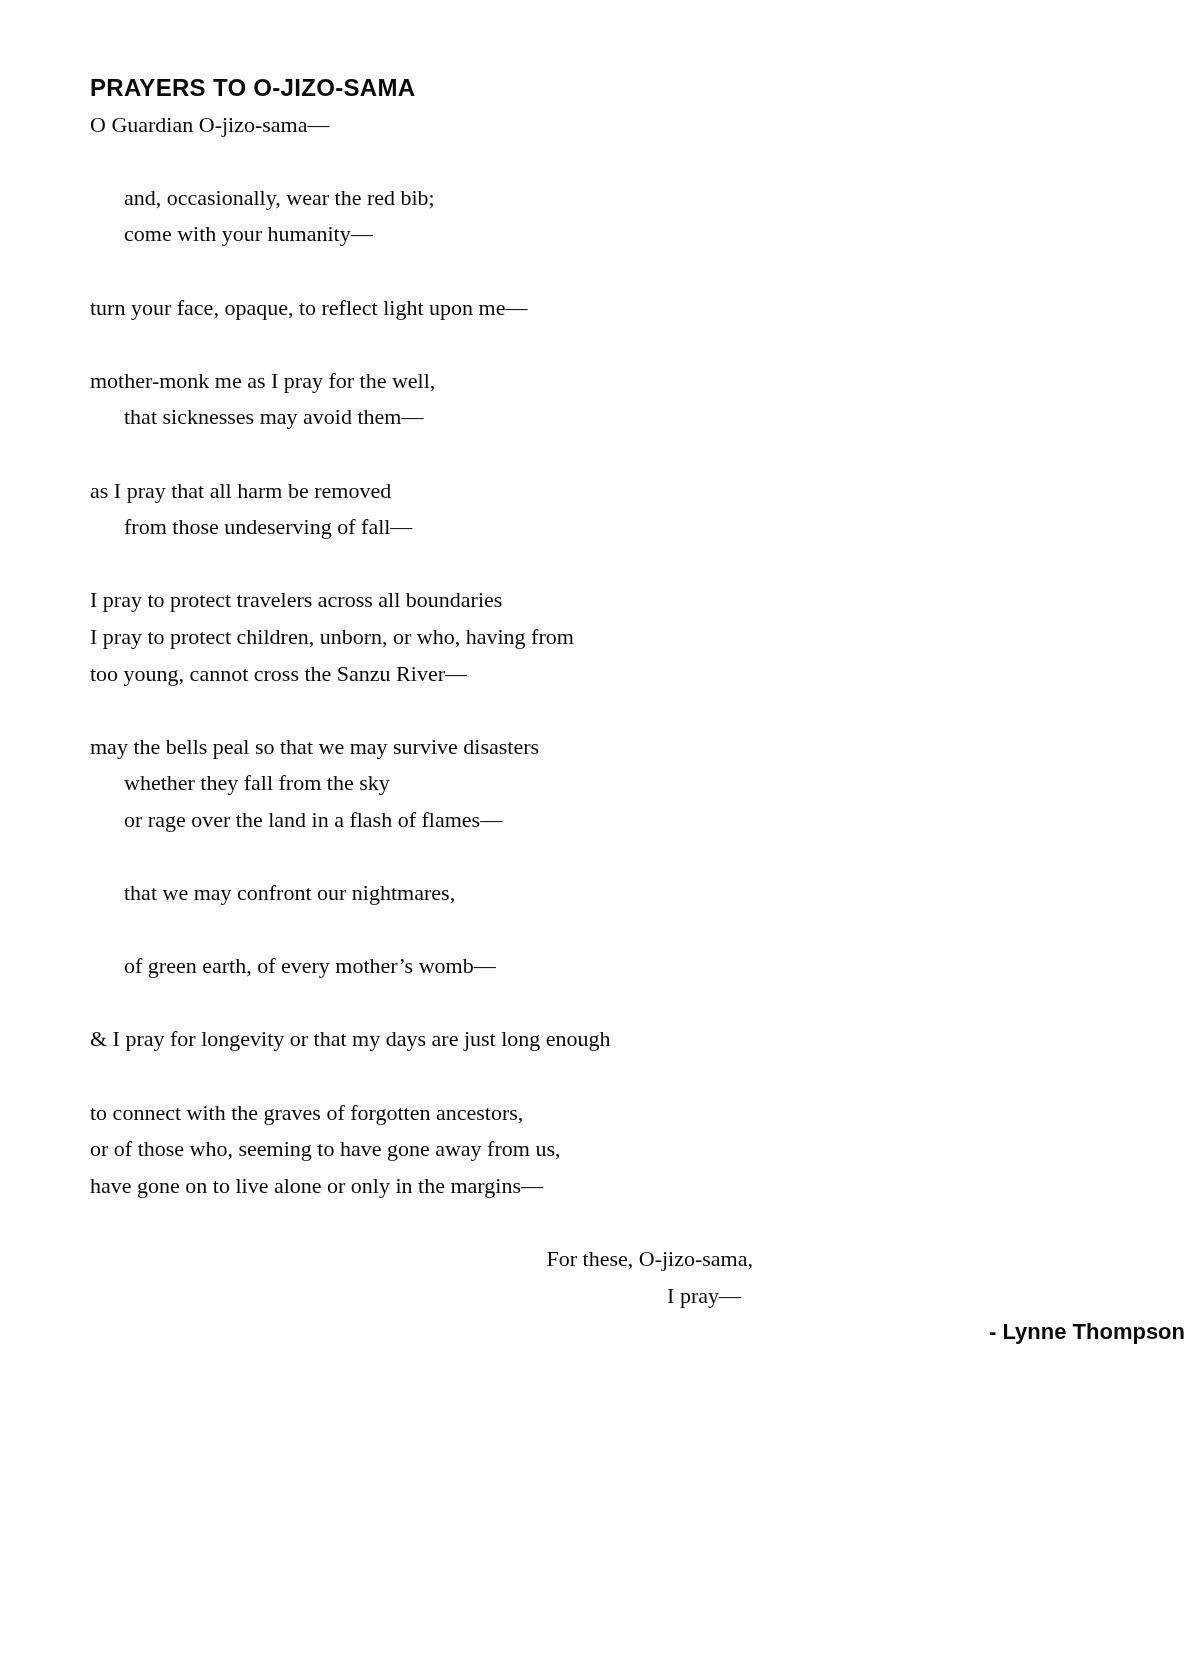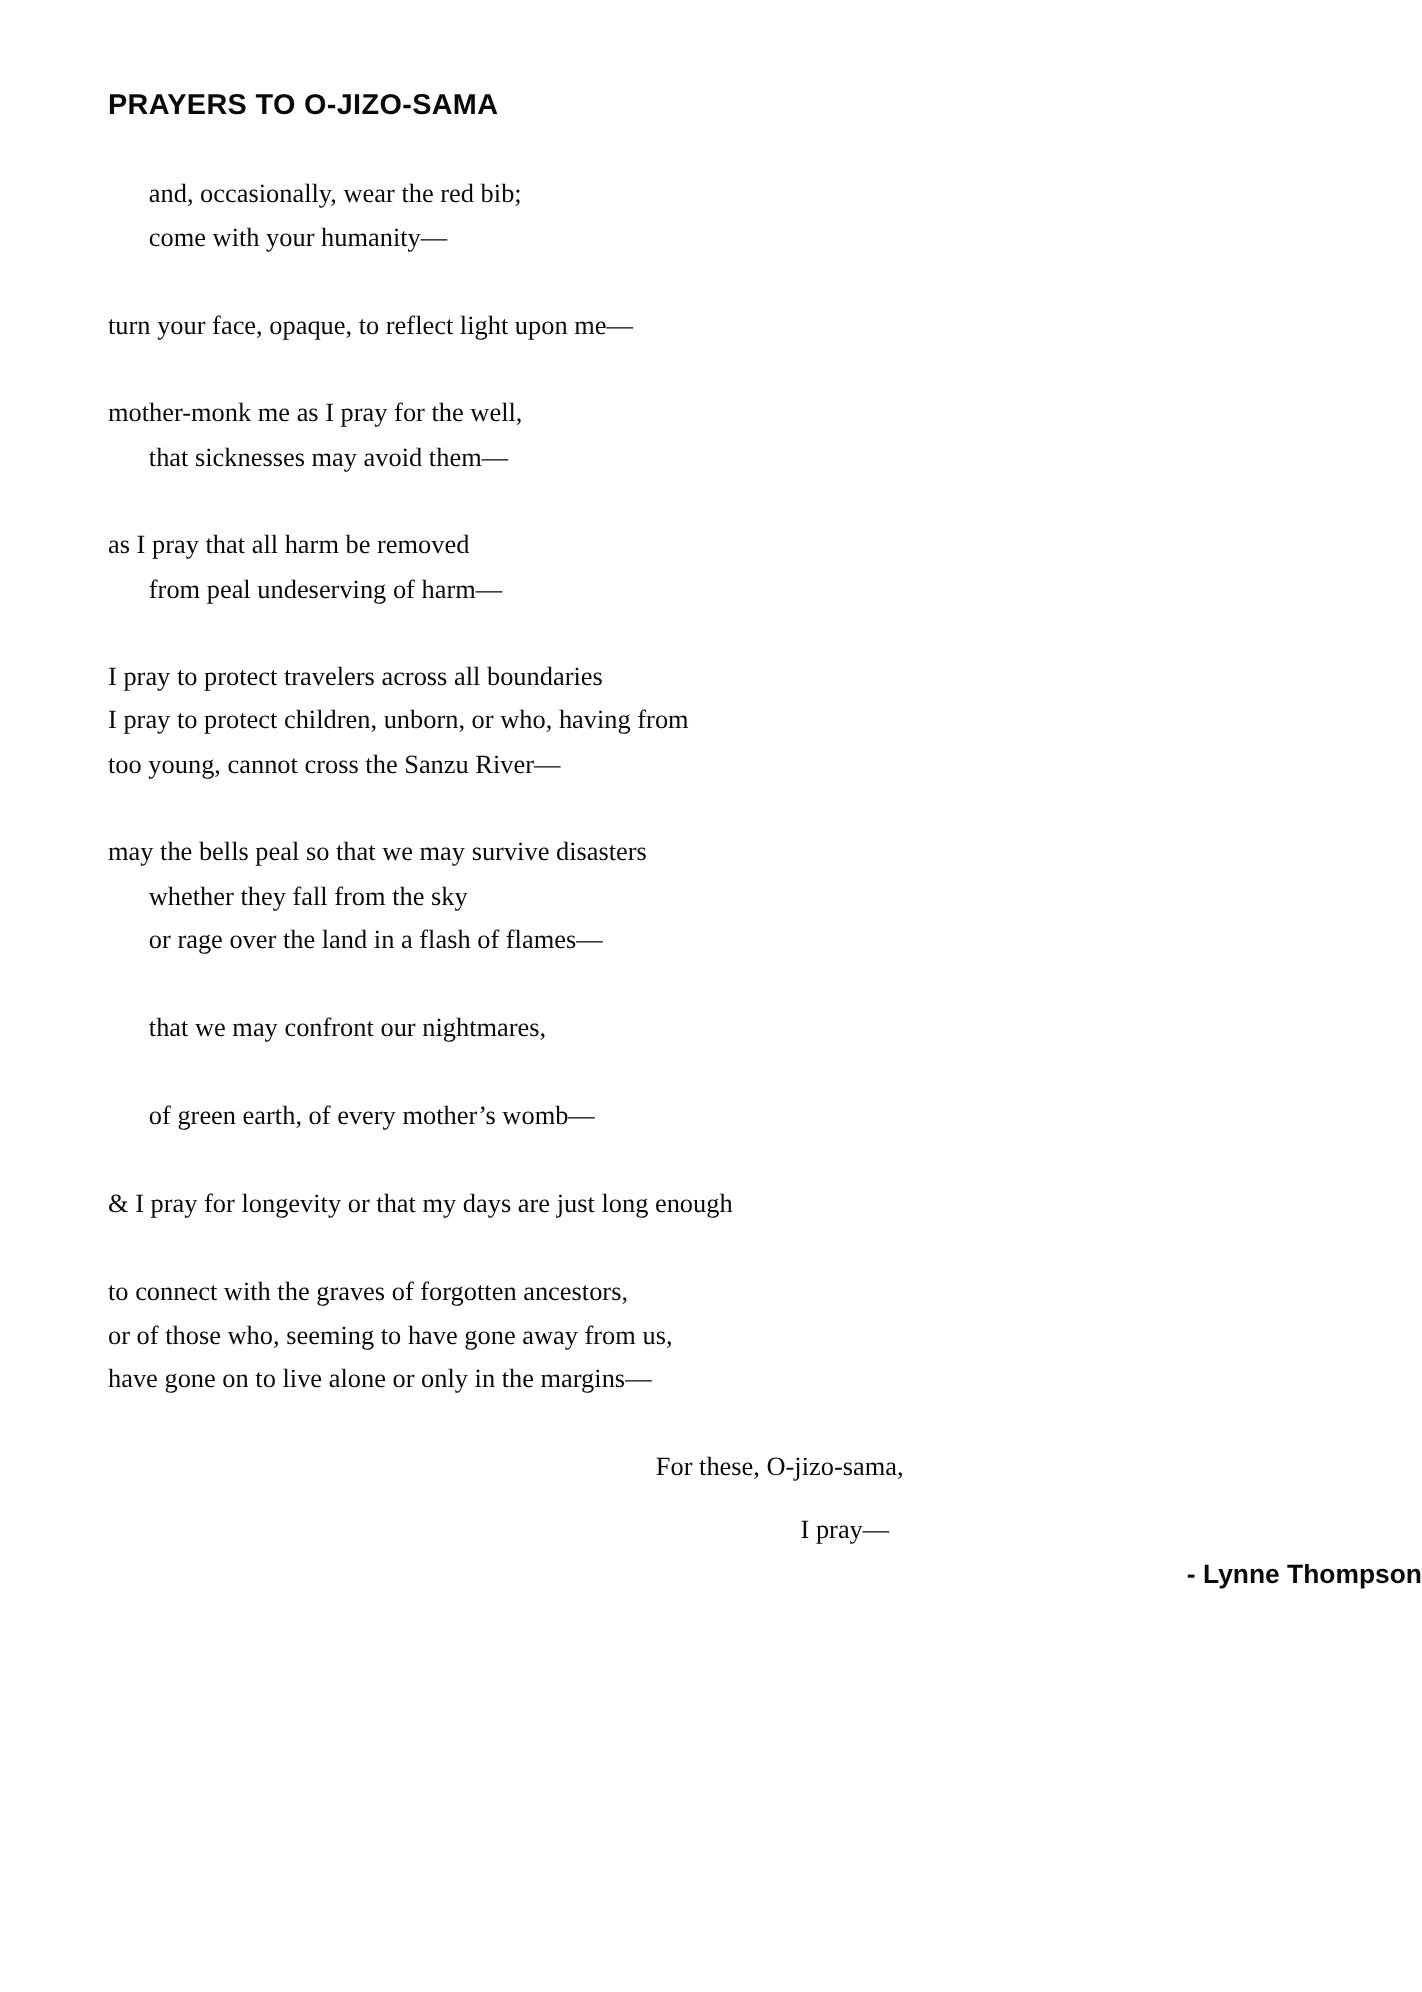--- a/index.html
+++ b/index.html
@@ -34,52 +34,55 @@
     font-size: 22px;
     line-height: 36.6px;
   }
   .stanza { margin: 36.6px 0 0 0; }
   .stanza.first { margin-top: 0; }
   .line {
     margin: 0;
     white-space: nowrap;
   }
   .line.indent { padding-left: 34px; }
-  .line.right { text-align: right; margin-top: 16px; }
+  .line.right { text-align: right; }
   .signature {
     margin: 0;
     font-family: "Liberation Sans", sans-serif;
     font-weight: 700;
     font-size: 22px;
     line-height: 36.6px;
     white-space: nowrap;
     text-align: right;
   }
 </style>
 </head>
 <body style="background: rgb(255, 255, 255);">
 
 <div class="page" style="color: rgb(10, 10, 10);">
   <h1 class="title">PRAYERS TO O-JIZO-SAMA</h1>
 
   <div class="poem" id="poem">
+      <div class="stanza first">
+        <p class="line">O Guardian O-jizo-sama—</p>
+      </div>
       <div class="stanza">
         <p class="line indent">and, occasionally, wear the red bib;</p>
         <p class="line indent">come with your humanity—</p>
       </div>
       <div class="stanza">
         <p class="line">turn your face, opaque, to reflect light upon me—</p>
       </div>
       <div class="stanza">
         <p class="line">mother-monk me as I pray for the well,</p>
         <p class="line indent">that sicknesses may avoid them—</p>
       </div>
       <div class="stanza">
         <p class="line">as I pray that all harm be removed</p>
-        <p class="line indent">from peal undeserving of harm—</p>
+        <p class="line indent">from those undeserving of fall—</p>
       </div>
       <div class="stanza">
         <p class="line">I pray to protect travelers across all boundaries</p>
         <p class="line">I pray to protect children, unborn, or who, having from</p>
         <p class="line">too young, cannot cross the Sanzu River—</p>
       </div>
       <div class="stanza">
         <p class="line">may the bells peal so that we may survive disasters</p>
         <p class="line indent">whether they fall from the sky</p>
         <p class="line indent">or rage over the land in a flash of flames—</p>

